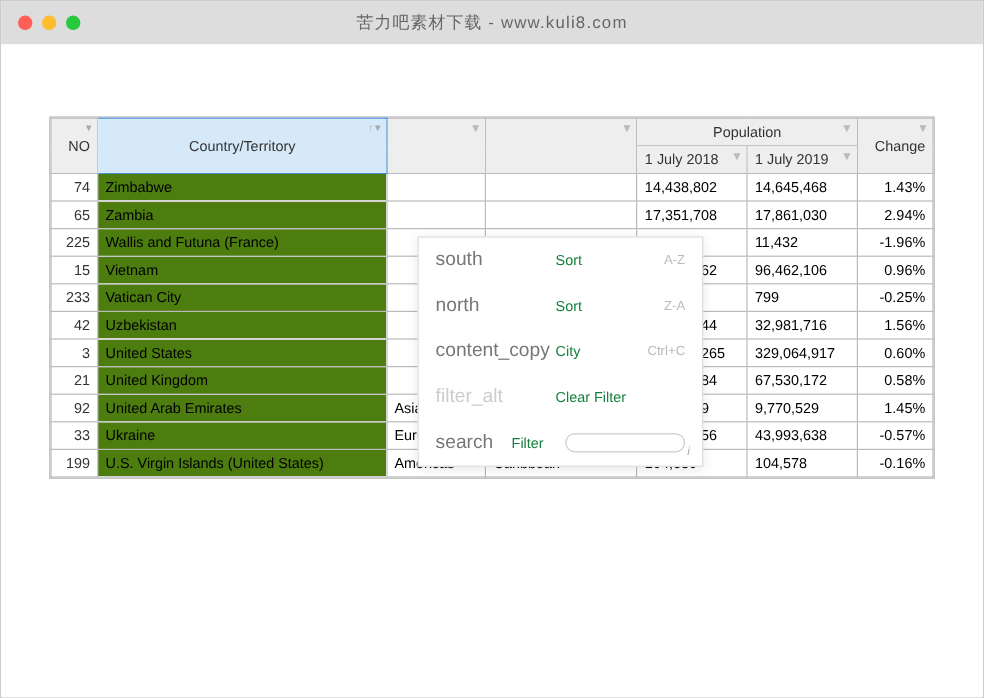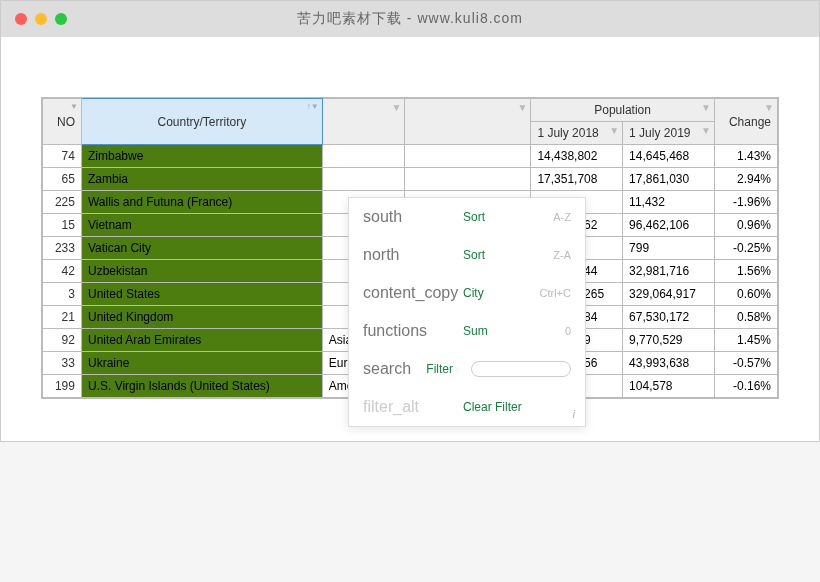--- a/index.html
+++ b/index.html
@@ -1,17 +1,17 @@
 <!DOCTYPE html>
 <html><head>
 <meta charset="utf-8">
 <style>
 *{box-sizing:border-box;margin:0;padding:0}
 body{font-family:Arial,sans-serif;background:#f5f5f5;width:820px;height:582px;overflow:hidden}
-.window{width:820px;height:442px;background:#fff;border:1px solid #ccc;display:flex;flex-direction:column}
+.window{width:820px;height:582px;background:#fff;border:1px solid #ccc;display:flex;flex-direction:column}
 .titlebar{height:36px;background:#ddd;display:flex;align-items:center;padding:0 14px;position:relative}
 .traffic{display:flex;gap:8px}
 .dot{width:12px;height:12px;border-radius:50%}
 .red{background:#ff5f56}
 .yellow{background:#ffbd2e}
 .green{background:#27c93f}
 .title{position:absolute;left:50%;transform:translateX(-50%);font-size:14px;color:#666;letter-spacing:1px}
 .content{flex:1;padding:60px 40px 40px 40px;position:relative;background:#fff}
 .table-wrap{border:1px solid #bbb;font-size:12px;position:relative}
 table{border-collapse:collapse;width:100%}
@@ -187,30 +187,25 @@
       <div class="menu-item">
         <span class="menu-icon">north</span>
         <span class="menu-label">Sort</span>
         <span class="menu-hint">Z-A</span>
       </div>
       <div class="menu-item">
         <span class="menu-icon">content_copy</span>
         <span class="menu-label">City</span>
         <span class="menu-hint">Ctrl+C</span>
       </div>
-      <div class="menu-item">
-        <span class="menu-icon">functions</span>
-        <span class="menu-label">Sum</span>
-        <span class="menu-hint">0</span>
+      <div class="menu-item disabled">
+        <span class="menu-icon">filter_alt</span>
+        <span class="menu-label">Clear Filter</span>
       </div>
       <div class="menu-item">
         <span class="menu-icon">search</span>
         <span class="menu-label">Filter</span>
         <input class="menu-input" style="">
-      </div>
-      <div class="menu-item disabled">
-        <span class="menu-icon">filter_alt</span>
-        <span class="menu-label">Clear Filter</span>
       </div>
       <span class="info-icon">i</span>
     </div>
   </div>
 </div>
 
 </body></html>

